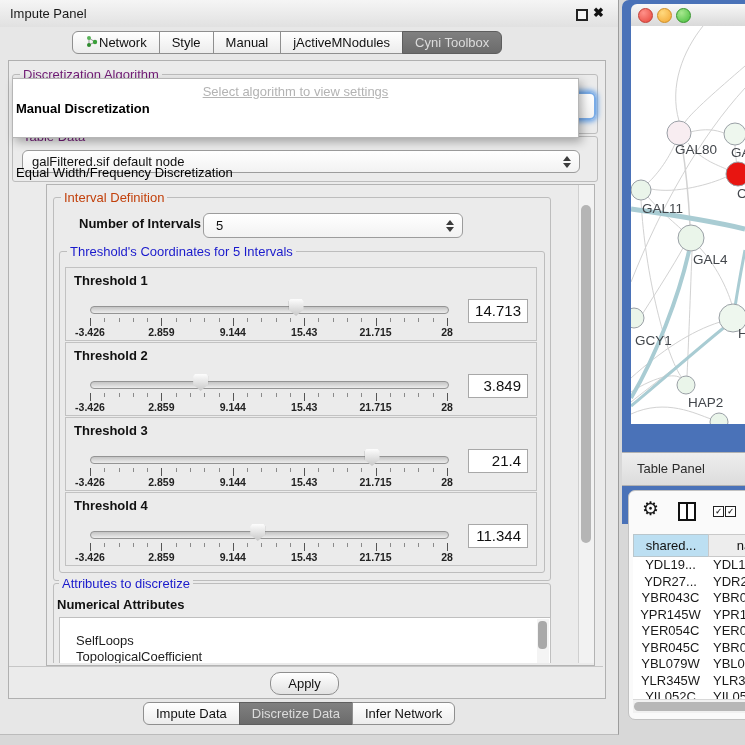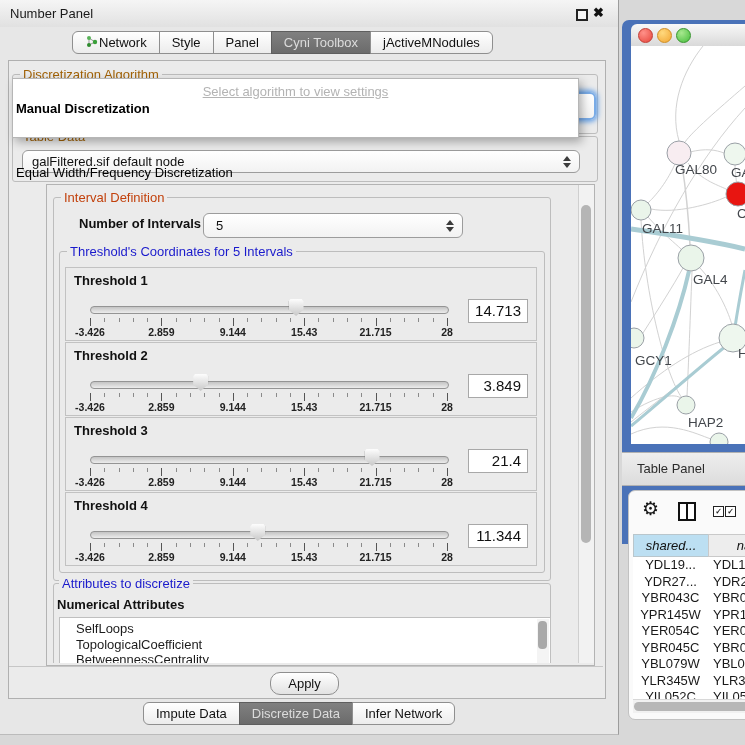--- a/index.html
+++ b/index.html
@@ -16,21 +16,21 @@
   .seg{height:21px;padding:0 12px;background:linear-gradient(#ffffff,#ececec);border:1px solid #8f8f8f;
        margin-left:-1px;font-size:13px;color:#111;display:flex;align-items:center;gap:1px;white-space:nowrap;}
   .seg:first-child{border-radius:6px 0 0 6px;margin-left:0;}
   .seg:last-child{border-radius:0 6px 6px 0;}
   .seg.sel{background:linear-gradient(#808080,#6b6b6b);color:#dcdcdc;border-color:#5e5e5e;}
   .panel{position:absolute;left:8px;top:60px;width:596px;height:637px;background:#ebebeb;border:1px solid #b0b0b0;}
   .grp{position:absolute;border:1px solid #bdbdbd;border-radius:3px;}
   .grp-title{position:absolute;font-size:13px;background:#ebebeb;padding:0 3px;white-space:nowrap;z-index:2;}
   .t-green{color:#c2410c;}
   .t-blue{color:#1a1acc;}
-  .t-dark{color:#a16207;}
+  .t-dark{color:#701a75;}
   .combo{position:absolute;background:linear-gradient(#ffffff,#f2f2f2);border:1px solid #9c9c9c;border-radius:6px;}
   .combo .val{position:absolute;left:9px;top:0;line-height:21px;font-size:13px;color:#111;white-space:nowrap;}
   .arrows{position:absolute;right:8px;top:50%;transform:translateY(-50%);display:flex;flex-direction:column;align-items:center;}
   .arr-up{width:0;height:0;border-left:4px solid transparent;border-right:4px solid transparent;border-bottom:5px solid #3c3c3c;margin-bottom:2px;}
   .arr-dn{width:0;height:0;border-left:4px solid transparent;border-right:4px solid transparent;border-top:5px solid #3c3c3c;}
   .combo-focus{box-shadow:0 0 5px 2px #6aa3e6;border:2px solid #79abe6;}
   
   .popup{position:absolute;left:12px;top:78px;width:565px;height:58px;background:#fff;border:1px solid #b6b6b6;
          box-shadow:3px 4px 9px rgba(0,0,0,.3);z-index:30;}
   .pop-hint{position:absolute;top:5px;left:0;width:100%;text-align:center;color:#b3b3b3;text-decoration:underline;}
@@ -56,84 +56,84 @@
              font-size:15px;text-align:right;line-height:22px;padding-right:6px;}
   
   .listbox{position:absolute;left:12px;top:432px;width:490px;height:140px;background:#fff;border:1px solid #bfbfbf;}
   .attr-item{padding-left:16px;line-height:15.5px;font-size:13px;color:#1c1c1c;white-space:nowrap;}
   .sb-list{position:absolute;right:1px;top:1px;width:12px;height:96%;background:#f4f4f4;}
   .sb-list-thumb{position:absolute;left:1px;top:2px;width:9px;height:28px;background:#a9a9a9;border-radius:4px;}
   .hline{position:absolute;left:9px;top:666px;width:594px;height:0;border-top:1px solid #c6c6c6;}
   .applybtn{position:absolute;left:270px;top:672px;width:67px;height:21px;border:1px solid #8f8f8f;border-radius:10px;
             background:linear-gradient(#ffffff,#e2e2e2);text-align:center;line-height:21px;font-size:13px;}
   
-  .nwin{position:absolute;left:622px;top:0;width:123px;height:524px;border-radius:7px 0 0 0;margin-top:20px;}
+  .nwin{position:absolute;left:622px;top:0;width:123px;height:524px;border-radius:7px 0 0 0;}
   .ntitle{position:absolute;left:9px;top:4px;width:114px;height:22px;background:linear-gradient(#f8f8f8,#d9d9d9);
           border-radius:6px 0 0 0;border-bottom:1px solid #b5b5b5;}
   .light{position:absolute;top:4px;width:13px;height:13px;border-radius:50%;}
   .l-red{left:7px;background:radial-gradient(circle at 35% 30%,#ff9189,#e6453b);border:1px solid #c23b33;}
   .l-yellow{left:26px;background:radial-gradient(circle at 35% 30%,#ffd97e,#f2a633);border:1px solid #cf8e22;}
   .l-green{left:45px;background:radial-gradient(circle at 35% 30%,#a8e88f,#46bd3c);border:1px solid #36952c;}
   .ncanvas{position:absolute;left:9px;top:26px;width:114px;height:398px;background:#fff;overflow:hidden;}
   .tpbar{position:absolute;left:622px;top:452px;width:123px;height:32px;background:linear-gradient(#eeeeee,#dcdcdc);
          border-top:1px solid #b1b1b1;border-bottom:1px solid #b1b1b1;}
   .tpbar span{position:absolute;left:15px;top:8px;font-size:13px;color:#2b2b2b;}
   .tpanel{position:absolute;left:628px;top:490px;width:130px;height:228px;background:#fafafa;
           border:1px solid #c2c2c2;border-radius:7px;}
   .gear{position:absolute;left:13px;top:6px;font-size:19px;color:#141414;}
   .spliticon{position:absolute;left:49px;top:11px;width:14px;height:15px;border:2px solid #111;background:#fff;}
   .spliticon::after{content:"";position:absolute;left:6px;top:0;width:2px;height:100%;background:#111;}
   .chk{position:absolute;top:15px;width:9px;height:9px;border:1.5px solid #222;background:#fff;font-size:8px;
        line-height:9px;text-align:center;font-weight:bold;color:#222;}
   .hrow{position:absolute;left:4px;top:43px;height:23px;}
-  .hcell{position:absolute;top:0;height:21px;line-height:21px;text-align:center;font-size:13px;border:1px solid #b9c6cc;font-style:italic;}
+  .hcell{position:absolute;top:0;height:21px;line-height:21px;text-align:center;font-size:13px;border:1px solid #b9c6cc;}
   .h0{left:0;width:74px;background:#bcdff2;}
   .h1{left:75px;width:88px;background:#ededed;border-color:#c9c9c9;}
   .rowswrap{position:absolute;left:4px;top:66px;width:126px;height:142px;overflow:hidden;background:#fff;}
   .trow{position:absolute;left:0;width:200px;height:16.5px;font-size:13px;line-height:16.5px;color:#1a1a1a;}
   .tc1{position:absolute;left:0;width:75px;text-align:center;overflow:hidden;white-space:nowrap;}
   .tc2{position:absolute;left:80px;width:110px;text-align:left;overflow:hidden;white-space:nowrap;}
   .hscroll{position:absolute;left:4px;top:208px;width:125px;height:13px;background:#f1f1f1;border-top:1px solid #d8d8d8;}
   .hthumb{position:absolute;left:1px;top:2px;width:115px;height:9px;background:#b7b7b7;border-radius:5px;}
 </style>
 </head>
 <body>
 
 <div class="page">
 
   <div class="lwin">
     <div class="titlebar">
-      <span class="wtitle">Number Panel</span>
+      <span class="wtitle">Impute Panel</span>
       <span class="float-ic"></span>
       <span class="close-ic">✖</span>
     </div>
 
     <div id="toptabs" class="tabstrip" style="left:72px;top:31px;">
         <div class="seg">
           <span><svg width="13" height="13" viewBox="0 0 13 13">
               <line x1="4" y1="3" x2="10" y2="7" stroke="#999"></line>
               <line x1="4" y1="10" x2="10" y2="7" stroke="#999"></line>
               <line x1="4" y1="3" x2="4" y2="10" stroke="#999"></line>
               <circle cx="4" cy="3" r="2" fill="#57b257"></circle>
               <circle cx="4" cy="10" r="2" fill="#2e8b2e"></circle>
               <circle cx="10" cy="7" r="2.2" fill="#3aa03a"></circle>
             </svg></span>
           <span>Network</span>
         </div>
         <div class="seg">
           <span>Style</span>
         </div>
         <div class="seg">
-          <span>Panel</span>
+          <span>Manual</span>
+        </div>
+        <div class="seg">
+          <span>jActiveMNodules</span>
         </div>
         <div class="seg sel">
           <span>Cyni Toolbox</span>
-        </div>
-        <div class="seg">
-          <span>jActiveMNodules</span>
         </div>
       </div>
 
     <div class="panel"></div>
 
     <span class="grp-title t-dark" style="left:20px;top:67px;">Discretization Algorithm</span>
     <div class="grp" style="left:12px;top:74px;width:584px;height:58px;"></div>
     <div class="combo combo-focus" style="left:22px;top:92px;width:570px;height:24px;"></div>
 
     <div class="popup">
@@ -320,21 +320,21 @@
               <div class="tick-label" style="left: 279.6px;">21.715</div>
               <div class="tick-label" style="left: 351px;">28</div>
               <div class="val-field">11.344</div>
             </div>
           </div>
 
         <div class="grp" style="left:6px;top:398px;width:496px;height:258px;"></div>
         <span class="grp-title t-blue" style="left:12px;top:391px;">Attributes to discretize</span>
         <span class="boldlbl" style="left:10px;top:412px;">Numerical Attributes</span>
         <div class="listbox">
-          <div id="attrlist" style="padding-top:3px;">
+          <div id="attrlist" style="padding-top:15px;">
               <div class="attr-item">SelfLoops</div>
               <div class="attr-item">TopologicalCoefficient</div>
               <div class="attr-item">BetweennessCentrality</div>
             </div>
           <div class="sb-list">
               <div class="sb-list-thumb"></div>
             </div>
         </div>
       </div>
       <div class="sb-v">

